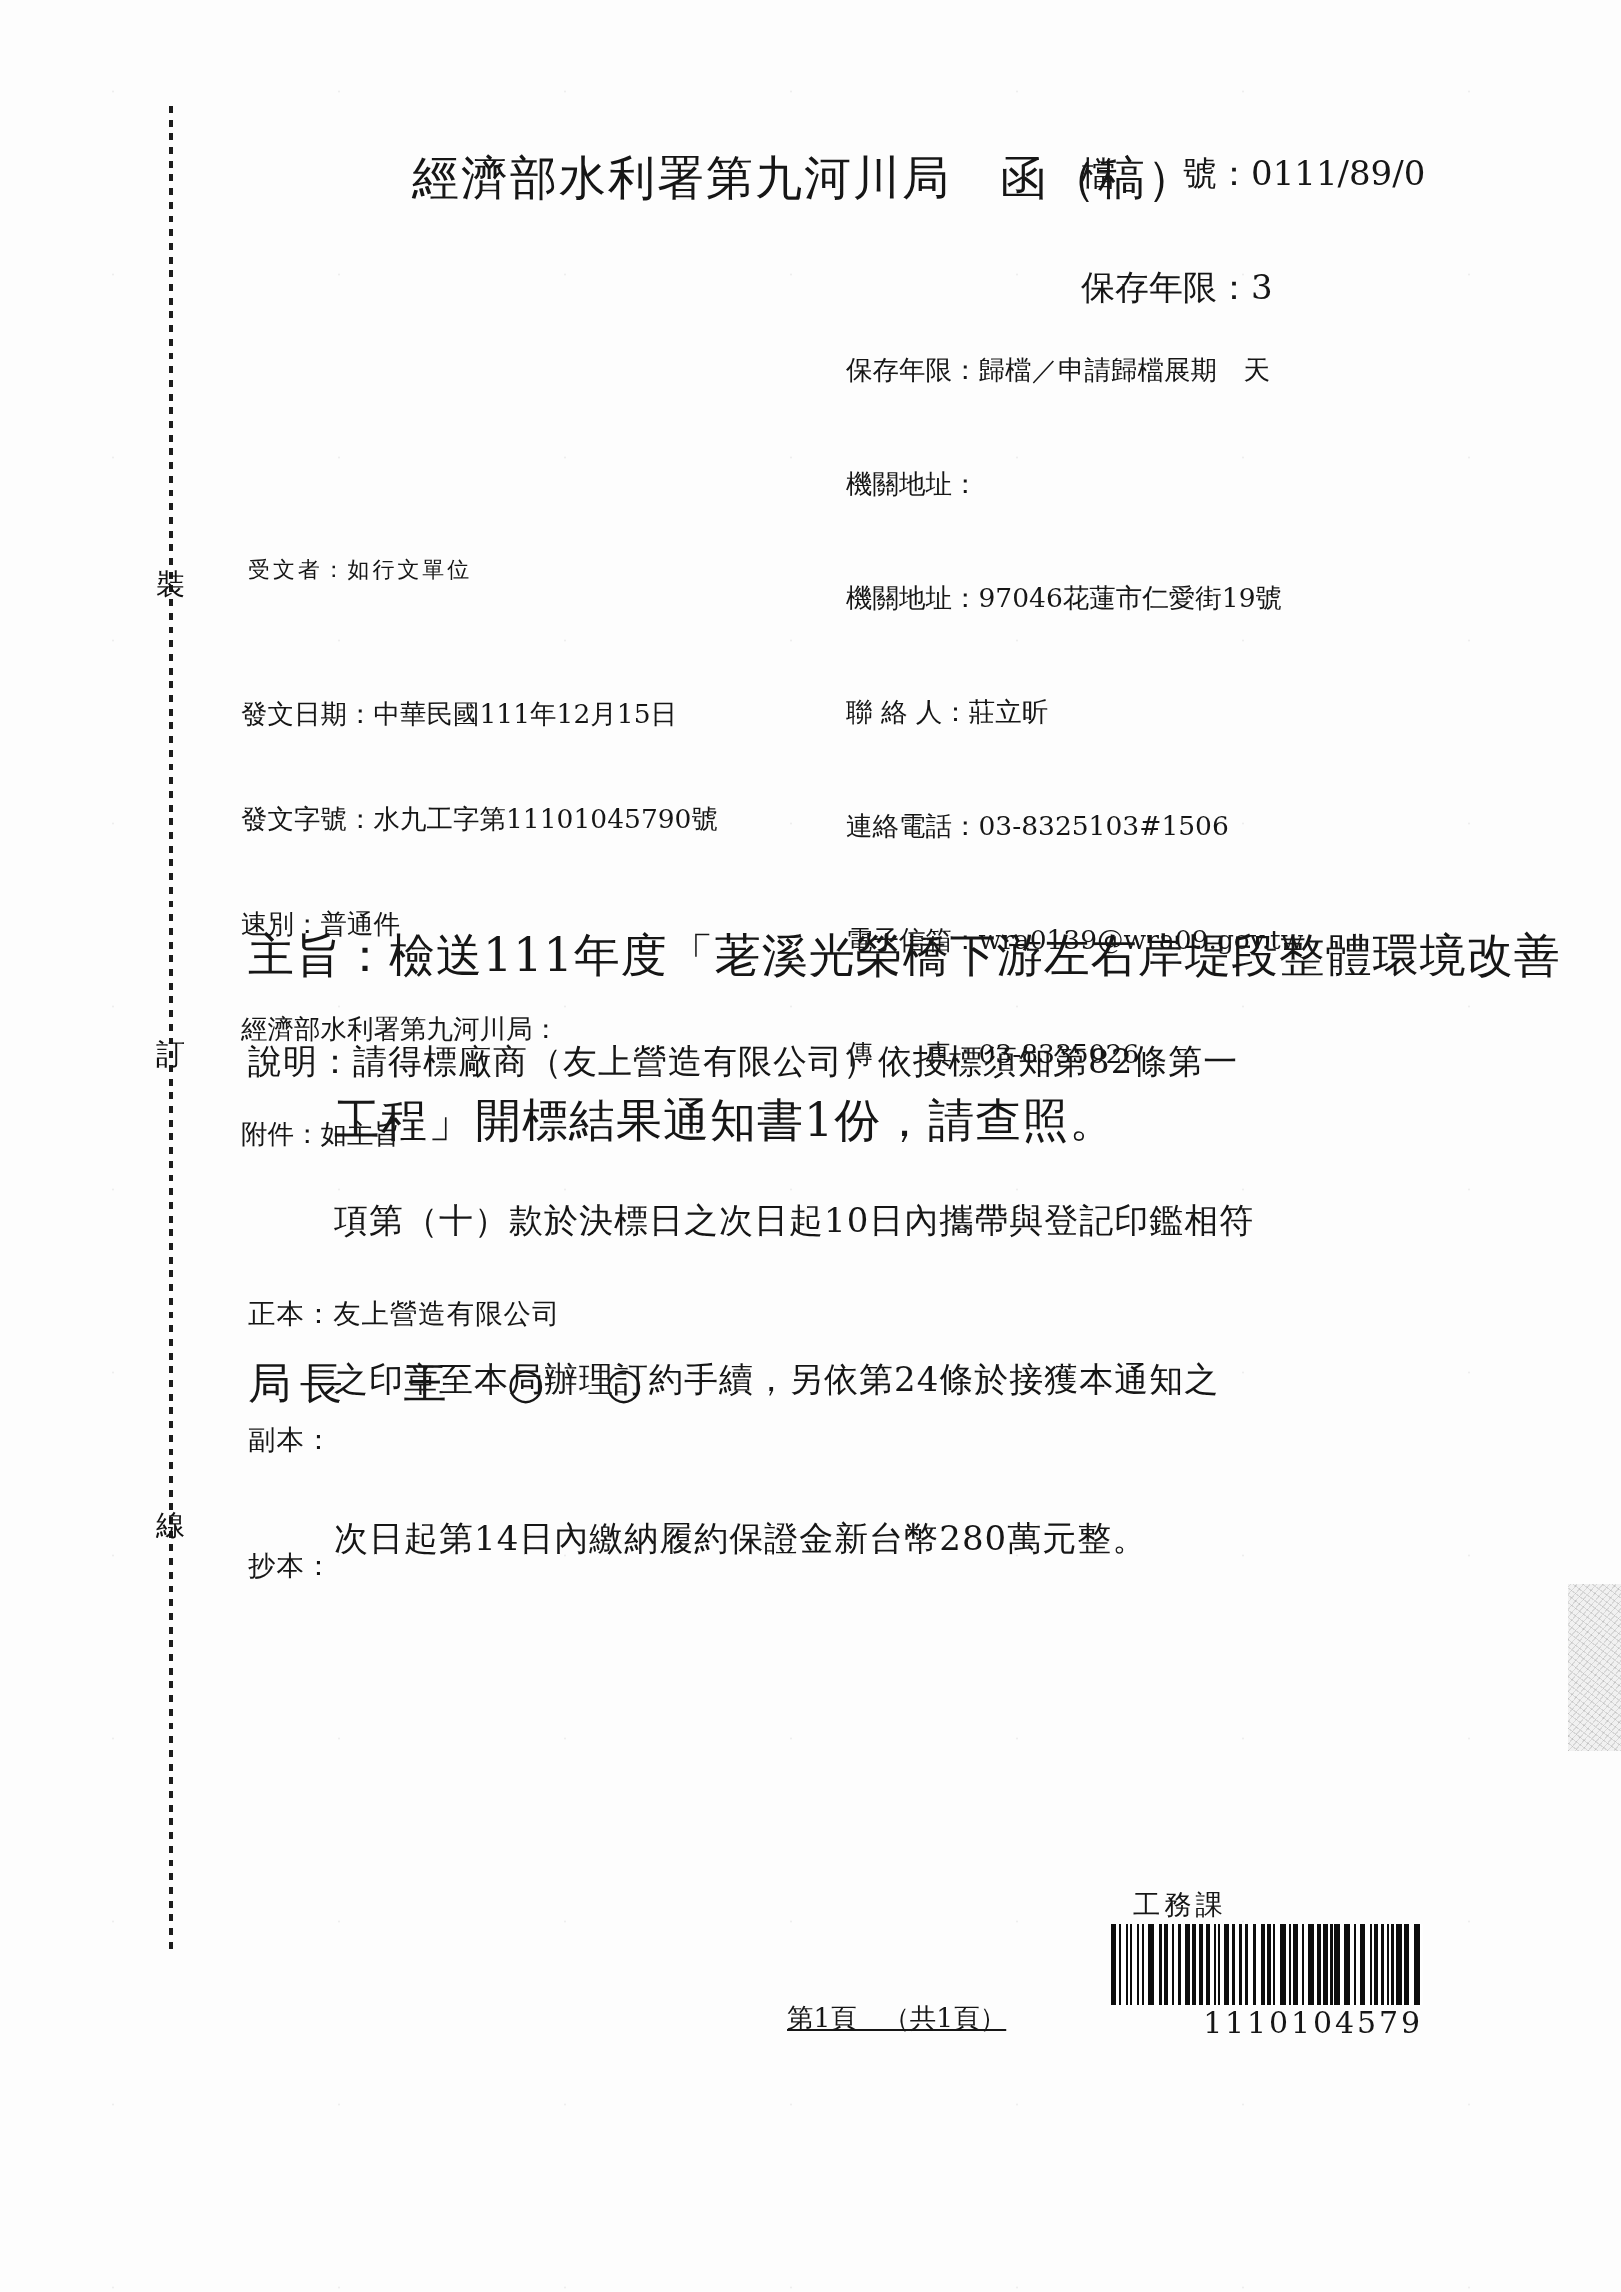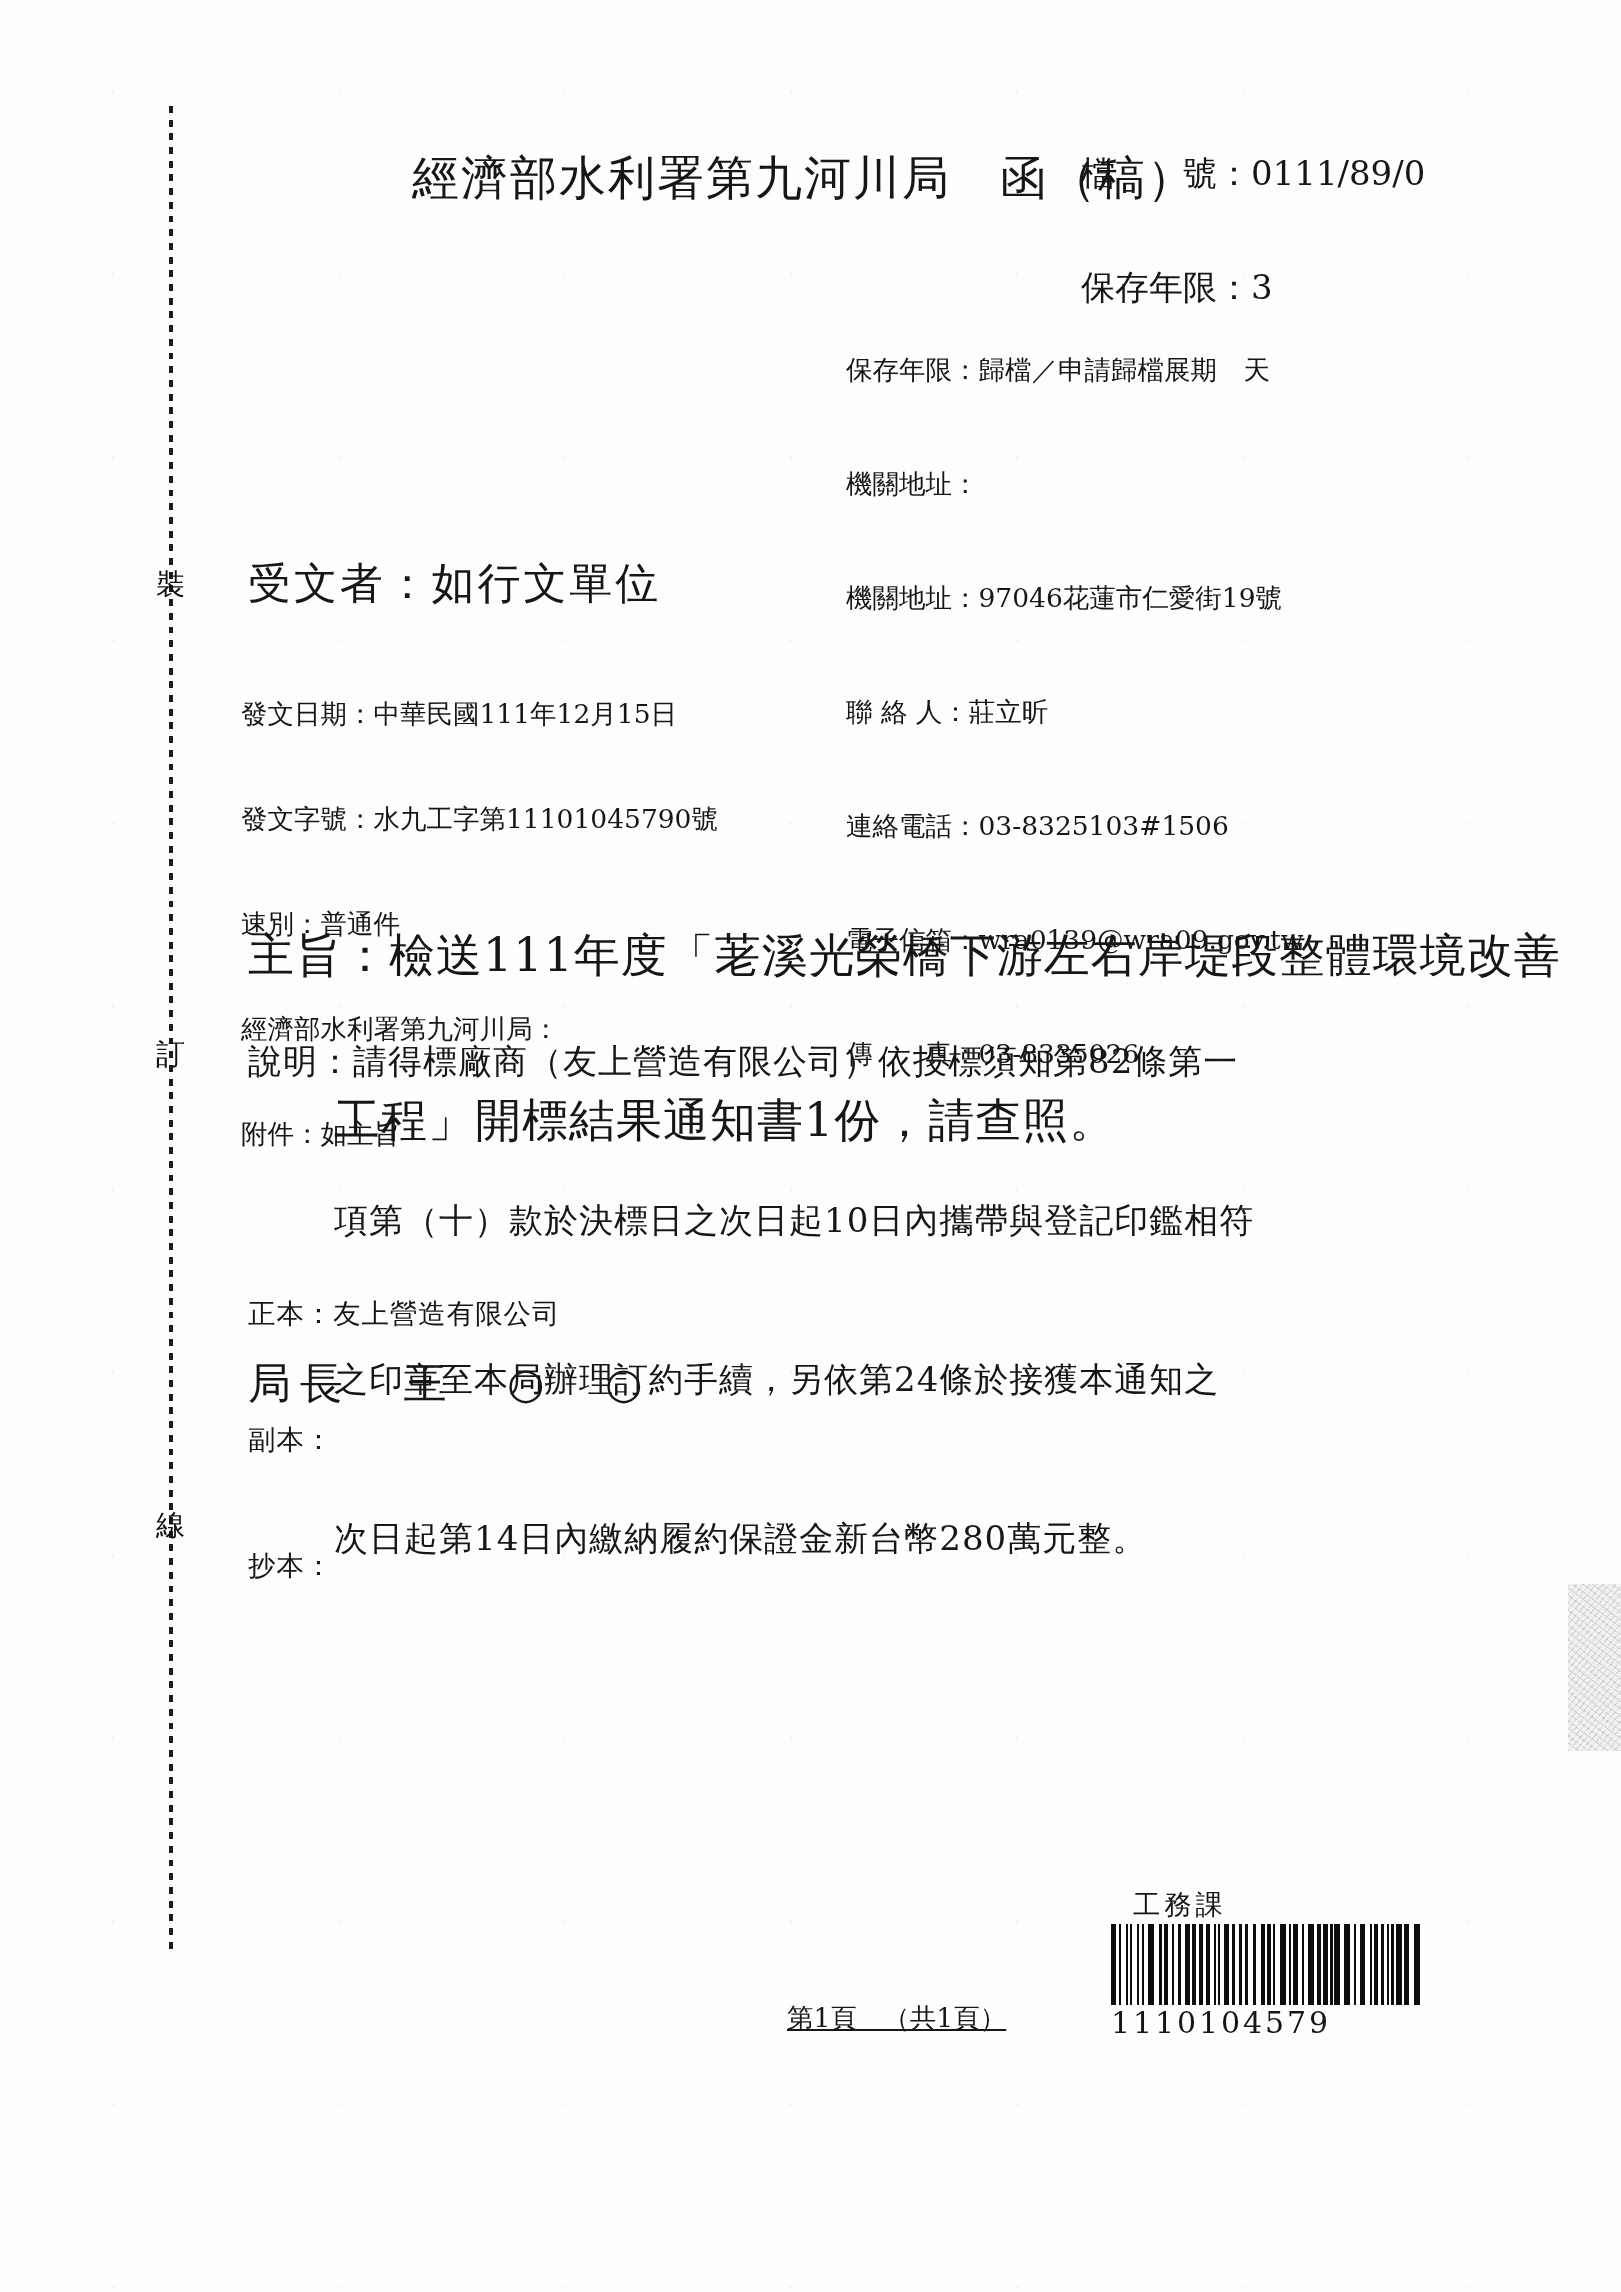--- a/index.html
+++ b/index.html
@@ -15,21 +15,21 @@
     overflow: hidden;
   }
   .abs { position: absolute; white-space: pre; }
 
   .file-block { left: 1081px; top: 78px; font-size: 34px; line-height: 38px; }
 
   .doc-title { left: 412px; top: 147px; font-size: 47px; letter-spacing: 2px; font-weight: 500; }
 
   .contact { left: 846px; top: 275px; font-size: 26.5px; line-height: 38px; }
 
-  .recipient { left: 248px; top: 555px; font-size: 43px; letter-spacing: 2.9px; font-family: Liberation Serif, serif; }
+  .recipient { left: 248px; top: 555px; font-size: 22px; letter-spacing: 2.9px; font-family: Liberation Serif, serif; }
 
   .meta { left: 241px; top: 626px; font-size: 26.5px; line-height: 35px; }
 
   .subject { left: 248px; top: 818px; font-size: 46px; line-height: 55px; letter-spacing: 1px; }
   .description { left: 248px; top: 929px; font-size: 34px; line-height: 53px; letter-spacing: 1px; }
   .cont { padding-left: 86px; }
 
   .copies { left: 248px; top: 1209px; font-size: 27.4px; line-height: 42px; letter-spacing: 1px; }
 
   .signature { left: 248px; top: 1355px; font-size: 43px; letter-spacing: 8.8px; }
@@ -46,21 +46,21 @@
 
   .dept { left: 1133px; top: 1887px; font-size: 27.4px; letter-spacing: 3.9px; }
 
   .barcode {
     position: absolute; left: 1111px; top: 1924px; width: 312px; height: 81px;
     background: #fff;
   }
   .barcode span { position: absolute; top: 0; bottom: 0; background: #0d0d0d; }
 
   .barcode-number {
-    left: 1111px; top: 2005px; width: 312px; text-align: left;
+    left: 1111px; top: 2005px; width: 312px; text-align: right;
     font-size: 30px; letter-spacing: 2.9px;
   }
 
   .page-info { left: 787px; top: 2000px; font-size: 26.5px; text-decoration: underline; }
 
   .scan-artifact {
     position: absolute; left: 1568px; top: 1584px; width: 53px; height: 167px;
     background:
       repeating-linear-gradient(37deg, rgba(110,110,110,.20) 0 1px, transparent 1px 5.9px),
       repeating-linear-gradient(-49deg, rgba(90,90,90,.16) 0 1px, transparent 1px 4.9px),

